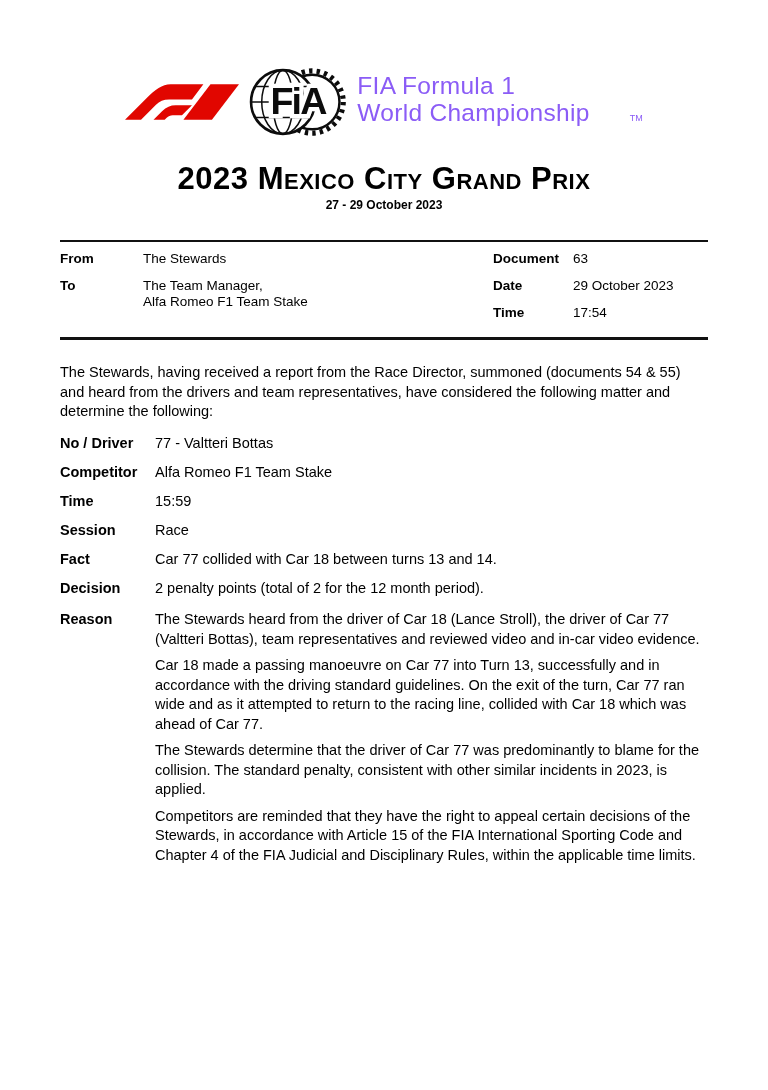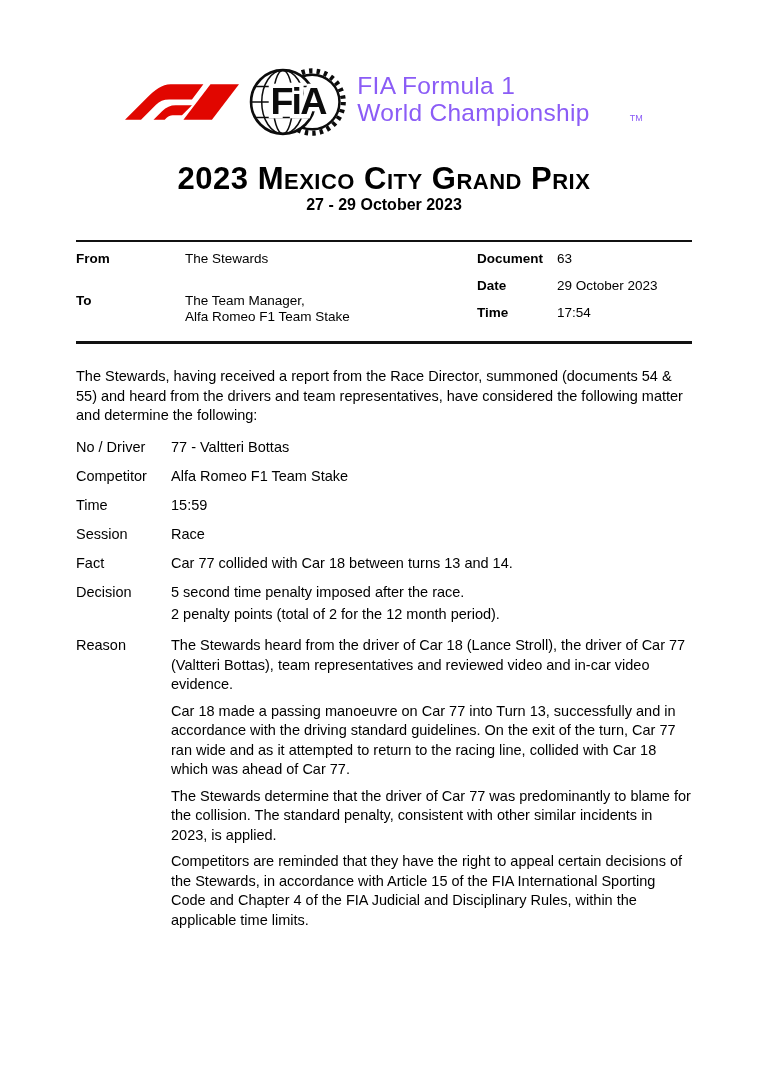--- a/index.html
+++ b/index.html
@@ -4,21 +4,21 @@
 <style>
   * { box-sizing: border-box; margin: 0; padding: 0; }
   html, body { background: #ffffff; }
   body {
     width: 768px; height: 1090px;
     margin: 0 auto;
     font-family: "Liberation Sans", sans-serif;
     color: #000000;
     overflow: hidden;
   }
-  .page { width: 768px; height: 1090px; padding: 0 76px; background: #ffffff; }
+  .page { width: 768px; height: 1090px; padding: 0 60px; background: #ffffff; }
 
   
   .logos {
     padding-top: 64px;
     display: flex;
     justify-content: center;
     align-items: center;
     gap: 10px;
     height: 140px;
   }
@@ -42,40 +42,39 @@
     margin-top: 22px;
     text-align: center;
     font-size: 31px;
     line-height: 33px;
     font-weight: bold;
     font-variant: small-caps;
     letter-spacing: 0.5px;
   }
   .event-dates {
     text-align: center;
-    font-size: 16px;
+    font-size: 12px;
     line-height: 20px;
     font-weight: bold;
   }
 
   
   .meta {
     margin-top: 25px;
     border-top: 2px solid #111;
     border-bottom: 3px solid #111;
     padding: 9px 0 16px 0;
     display: flex;
   }
   .meta-left {
     flex: 1 1 auto;
     display: grid;
     grid-template-columns: 83px 1fr;
     row-gap: 11px;
     align-content: start;
-    gap: 26px;
   }
   .meta-right {
     flex: 0 0 215px;
     display: grid;
     grid-template-columns: 80px 1fr;
     row-gap: 11px;
     align-content: start;
   }
   .meta .label { font-weight: bold; font-size: 13.5px; line-height: 16px; }
   .meta .value { font-size: 13.5px; line-height: 16px; white-space: pre-line; }
@@ -87,21 +86,21 @@
     line-height: 19.5px;
   }
   .rows { margin-top: 12px; }
   .row {
     display: grid;
     grid-template-columns: 95px 1fr;
     margin-bottom: 9.5px;
     font-size: 14.5px;
     line-height: 19.5px;
   }
-  .row .label { font-weight: normal; }
+  .row .label { font-weight: bold; }
   .row .value p { margin: 0 0 2.5px 0; }
   .row.reason .value p { margin: 0 0 7px 0; }
 </style>
 </head>
 <body>
 
 <div class="page">
 
   <div class="logos">
     <svg class="f1-logo" viewBox="0 0 160 50" aria-hidden="true">
@@ -171,21 +170,20 @@
       <div class="value">Race</div>
     </div>
     <div class="row">
       <div class="label">Fact</div>
       <div class="value">Car 77 collided with Car 18 between turns 13 and 14.</div>
     </div>
 
     <div class="row">
       <div class="label">Decision</div>
       <div class="value">
-        <p>5 second time penalty imposed after the race.</p>
         <p>2 penalty points (total of 2 for the 12 month period).</p>
       </div>
     </div>
 
     <div class="row reason">
       <div class="label">Reason</div>
       <div class="value">
         <p>The Stewards heard from the driver of Car 18 (Lance Stroll), the driver of Car 77 (Valtteri Bottas), team representatives and reviewed video and in-car video evidence.</p>
         <p>Car 18 made a passing manoeuvre on Car 77 into Turn 13, successfully and in accordance with the driving standard guidelines.  On the exit of the turn, Car 77 ran wide and as it attempted to return to the racing line, collided with Car 18 which was ahead of Car 77.</p>
         <p>The Stewards determine that the driver of Car 77 was predominantly to blame for the collision.  The standard penalty, consistent with other similar incidents in 2023, is applied.</p>

